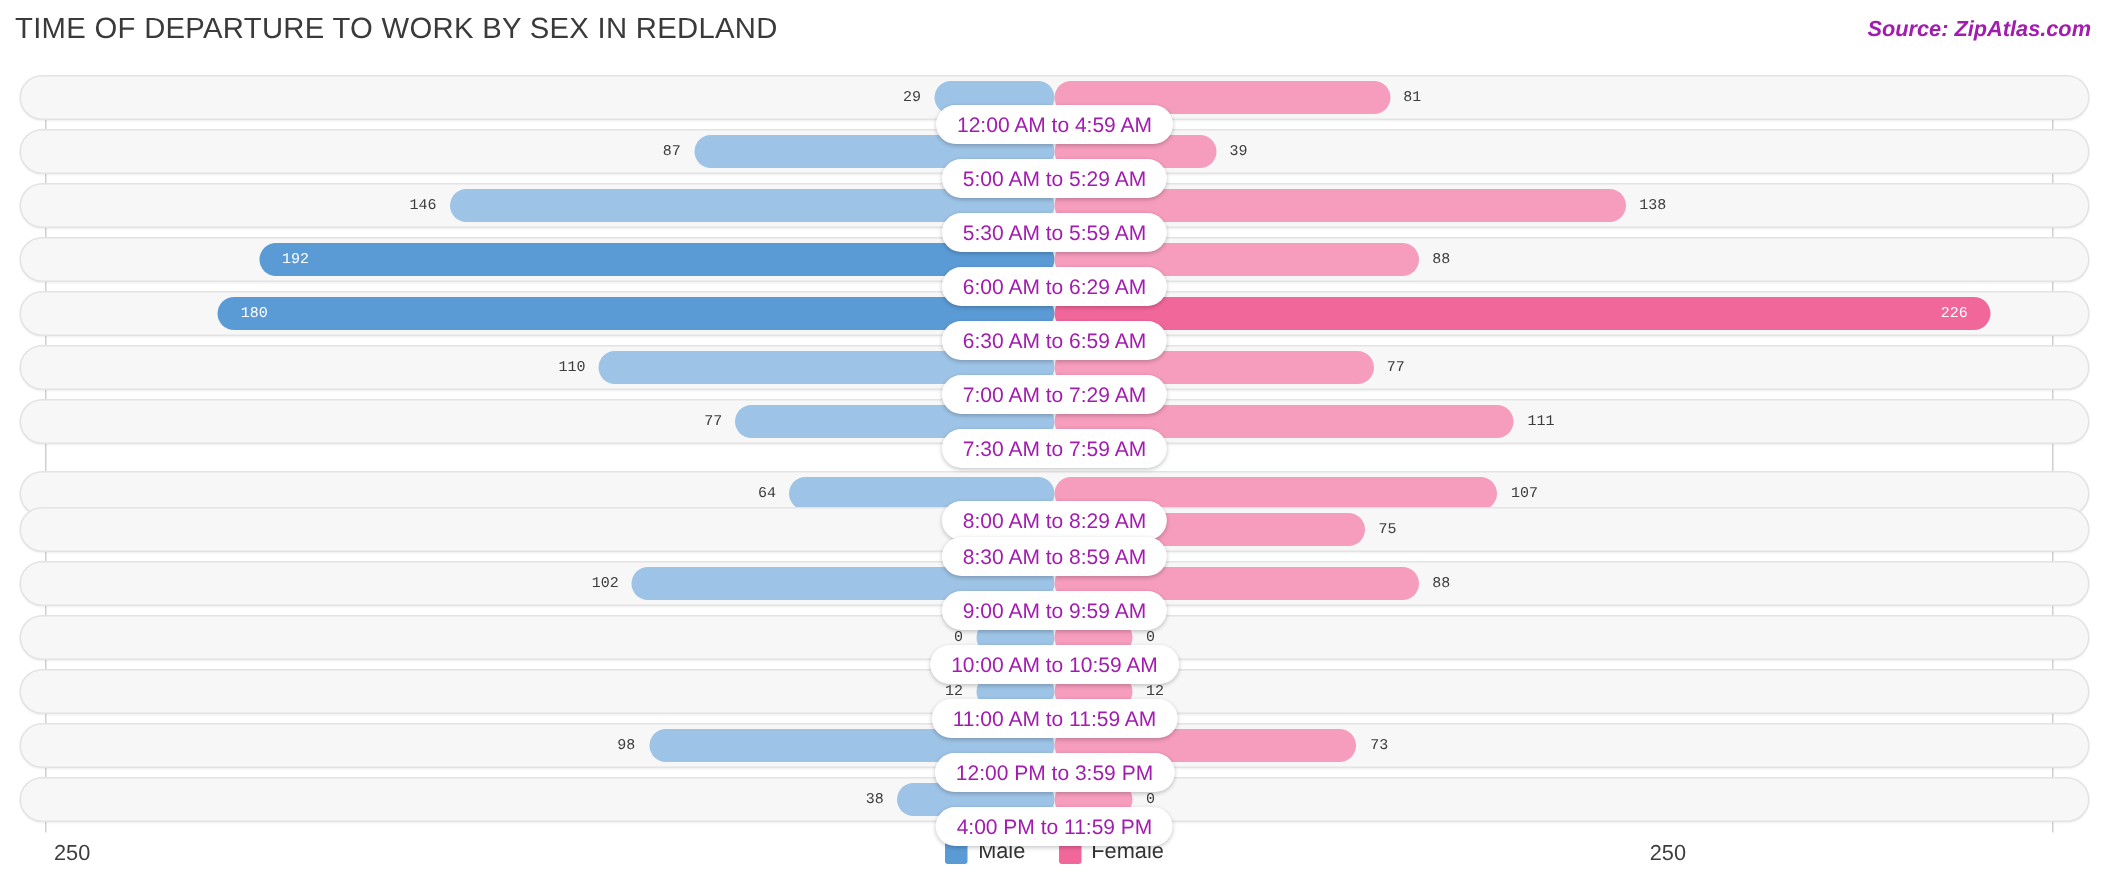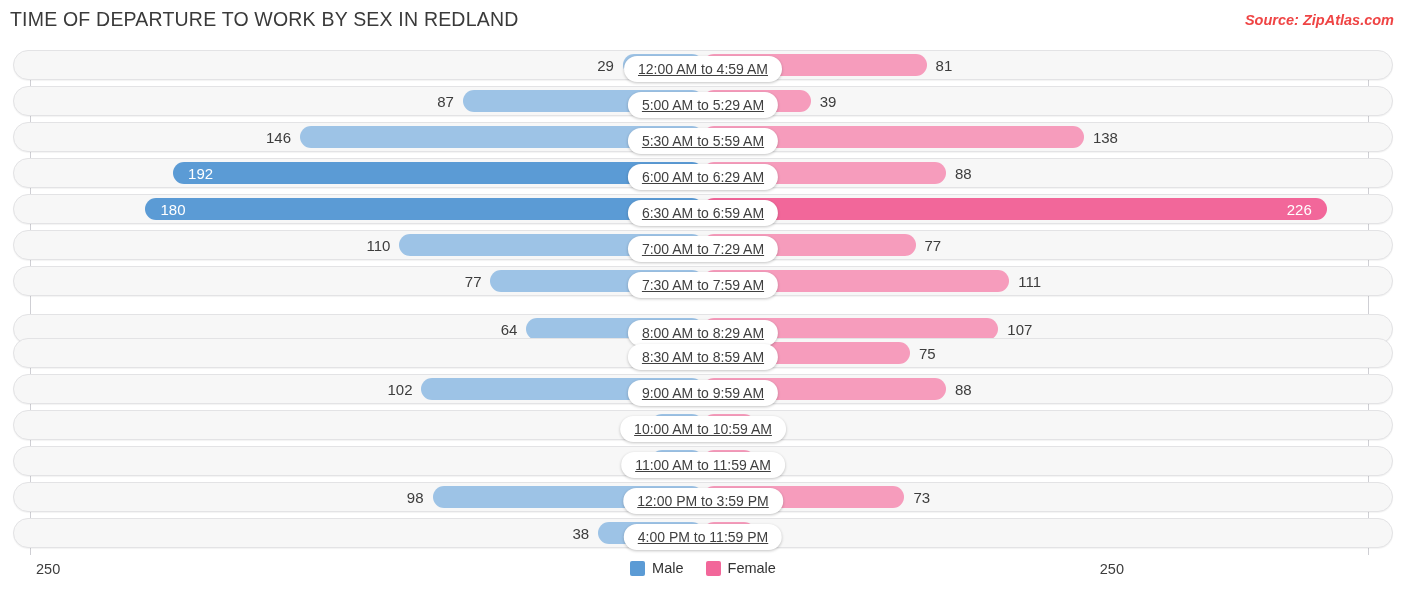--- a/index.html
+++ b/index.html
@@ -32,21 +32,21 @@
     font-weight: 400;
     white-space: nowrap;
   }
   .source-note {
     position: absolute;
     right: 12px;
     top: 12px;
     font-size: 14.5px;
     font-style: italic;
     font-weight: bold;
-    color: #ef4444;
+    color: #a21caf;
     white-space: nowrap;
   }
 
   
   .plot {
     position: absolute;
     left: 0;
     top: 50px;
     width: 1406px;
     height: 505px;
@@ -84,47 +84,47 @@
     right: 50%;
   }
   .bar.female {
     
     left: 50%;
   }
 
   .val {
     position: absolute;
     top: 5px;
-    font-size: 15px;
+    font-size: 10px;
     color: #3d3d3d;
     white-space: nowrap;
     line-height: 19px;
+    font-family: Liberation Mono, monospace;
   }
   .val.outside-left  { text-align: right; }
   .val.outside-right { text-align: left; }
   .val.inside {
     color: #ffffff;
   }
 
   .cat-pill {
     position: absolute;
-    top: 5px;
+    top: 19px;
     left: 50%;
     transform: translateX(-50%);
     height: 26px;
     line-height: 26px;
     padding: 0 14px;
     background: #ffffff;
     border-radius: 13px;
     font-size: 14px;
-    color: #404040;
+    color: #a21caf;
     white-space: nowrap;
     box-shadow: 0 1px 3px rgba(0,0,0,0.24);
     z-index: 5;
-    text-decoration: underline;
   }
 
   
   .footer {
     position: absolute;
     left: 0;
     top: 556px;
     width: 1160px;
     height: 38px;
   }

